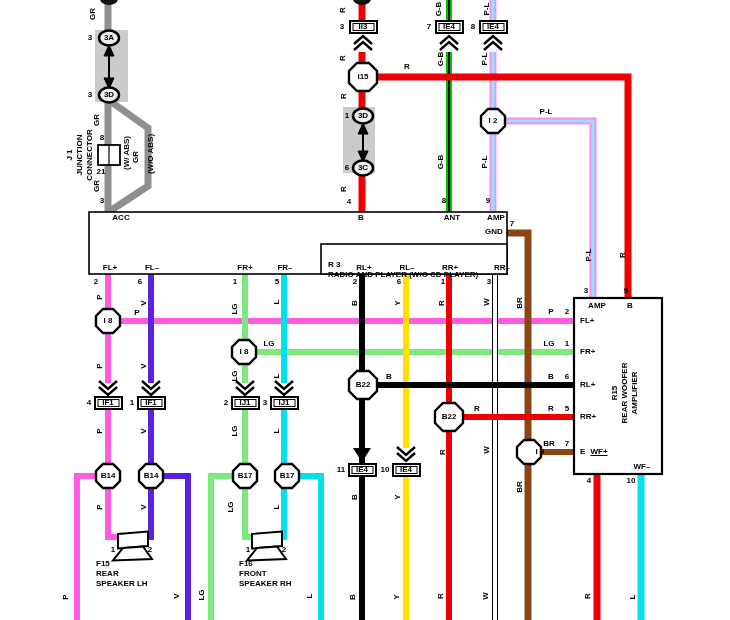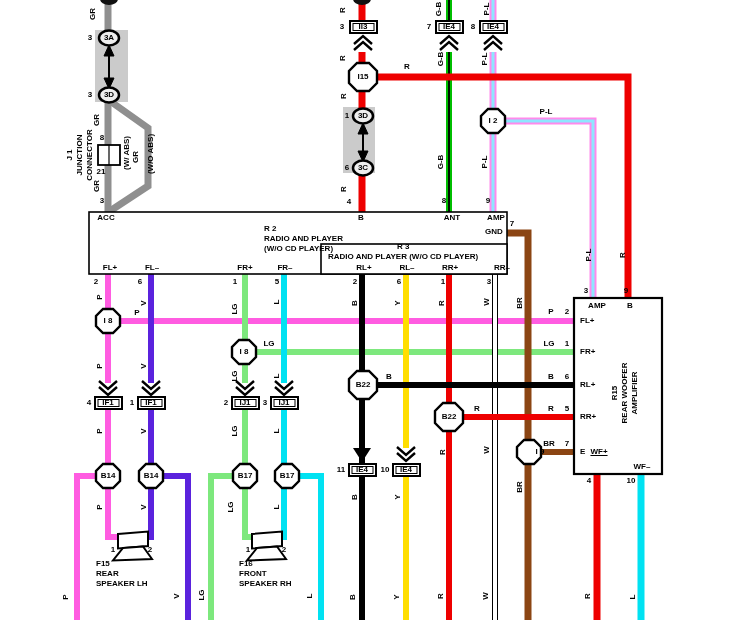--- a/index.html
+++ b/index.html
@@ -240,30 +240,27 @@
     <span class="lbl rot" style="left: 487px; top: 9px;">P-L</span>
     <span class="lbl" style="left: 473px; top: 27px;">8</span>
     <span class="lbl" style="left: 493px; top: 27px;">IE4</span>
     <span class="lbl rot" style="left: 485px; top: 59px;">P-L</span>
     <span class="lbl" style="left: 493px; top: 121px;">I 2</span>
     <span class="lbl" style="left: 546px; top: 112px;">P-L</span>
     <span class="lbl rot" style="left: 485px; top: 162px;">P-L</span>
     <span class="lbl" style="left: 488px; top: 201px;">9</span>
     <span class="lbl rot" style="left: 589px; top: 255px;">P-L</span>
     <span class="lbl rot" style="left: 623px; top: 255px;">R</span>
-    <span class="lbl" style="left: 106px; top: 218px;">ACC</span>
+    <span class="lbl" style="left: 121px; top: 218px;">ACC</span>
     <span class="lbl" style="left: 361px; top: 218px;">B</span>
     <span class="lbl" style="left: 452px; top: 218px;">ANT</span>
     <span class="lbl" style="left: 496px; top: 218px;">AMP</span>
     <span class="lbl" style="left: 494px; top: 232px;">GND</span>
     <span class="lbl" style="left: 512px; top: 224px;">7</span>
-    <span class="lbl left" style="left: 264px; top: 239px;">R 2
-RADIO AND PLAYER
-(W/O CD PLAYER)</span>
-    <span class="lbl left" style="left: 328px; top: 252px; text-align: center;">R 3
+    <span class="lbl left" style="left: 328px; top: 270px;">R 3
 RADIO AND PLAYER (W/O CD PLAYER)</span>
     <span class="lbl" style="left: 110px; top: 268px;">FL+</span>
     <span class="lbl" style="left: 152px; top: 268px;">FL–</span>
     <span class="lbl" style="left: 245px; top: 268px;">FR+</span>
     <span class="lbl" style="left: 285px; top: 268px;">FR–</span>
     <span class="lbl" style="left: 364px; top: 268px;">RL+</span>
     <span class="lbl" style="left: 407px; top: 268px;">RL–</span>
     <span class="lbl" style="left: 450px; top: 268px;">RR+</span>
     <span class="lbl" style="left: 494px; top: 268px; padding-left: 16px;">RR–</span>
     <span class="lbl" style="left: 96px; top: 282px;">2</span>

